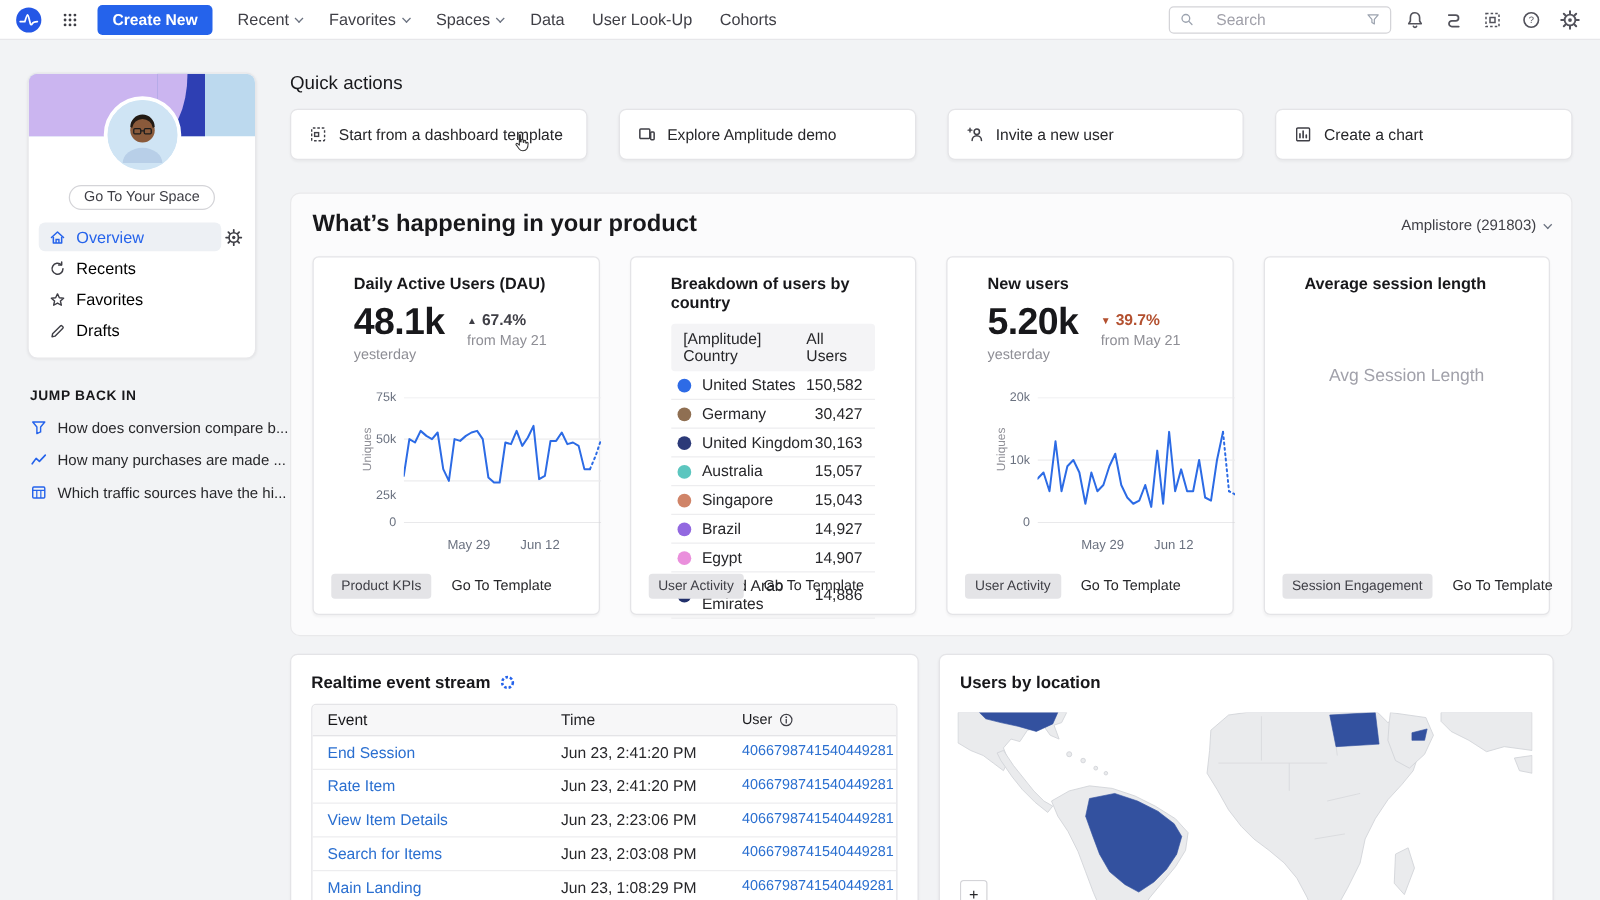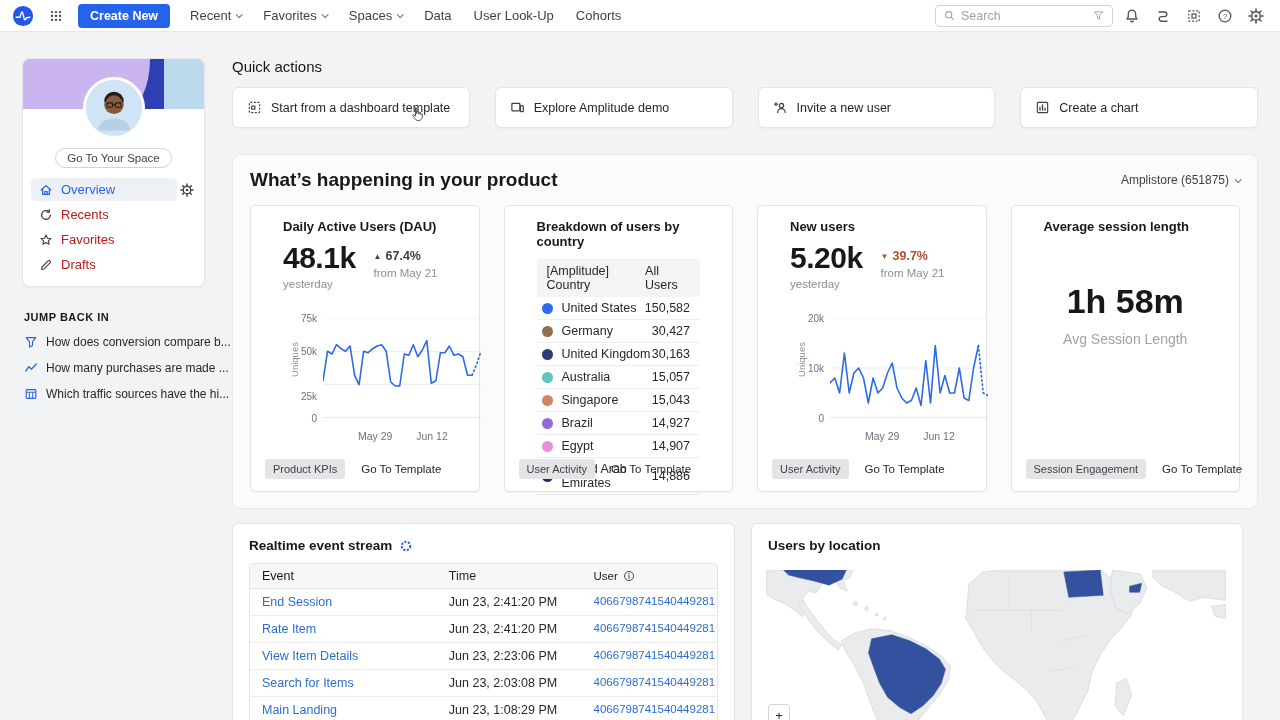--- a/index.html
+++ b/index.html
@@ -10,38 +10,38 @@
   .navbar{height:32px;background:#fff;border-bottom:1px solid #e7e7ea;display:flex;align-items:center;padding:0 12px;gap:10px}
   .logo svg{width:22px;height:22px}
   .icon-btn{width:24px;height:24px;display:flex;align-items:center;justify-content:center;color:#52525b;cursor:pointer}
   .icon-btn svg{width:16px;height:16px}
   .apps-btn svg{width:14px;height:14px;color:#3f3f46}
   .create-btn{background:#2563eb;color:#fff;font-size:12.5px;font-weight:bold;border:none;border-radius:4px;padding:5px 12px;font-family:inherit;cursor:pointer}
   .nav-menu{display:flex;align-items:center;gap:22px;margin-left:10px;font-size:13px;color:#3f3f46}
   .nav-item{display:flex;align-items:center;gap:5px;cursor:pointer;white-space:nowrap}
   .caret{width:5px;height:5px;border-right:1.4px solid #6b7280;border-bottom:1.4px solid #6b7280;transform:rotate(45deg) translateY(-1px);display:inline-block}
   .nav-right{margin-left:auto;display:flex;align-items:center;gap:7px}
-  .search-box{display:flex;align-items:center;width:178px;height:22px;border:1px solid #d4d4d8;border-radius:4px;padding:0 7px;gap:5px;background:#fff;color:#9ca3af}
+  .search-box{display:flex;align-items:center;width:178px;height:22px;border:1px solid #d4d4d8;border-radius:4px;padding:0 7px;gap:17px;background:#fff;color:#9ca3af}
   .search-box input{border:none;outline:none;flex:1;font-size:12.5px;font-family:inherit;color:#3f3f46;min-width:0;background:transparent}
   .search-box input::placeholder{color:#a1a1aa}
   .search-box svg{width:13px;height:13px;flex:none}
   
   .layout{display:flex;padding:26px 22px 0;gap:27px}
   .sidebar{width:183px;flex:none}
   .profile-card{background:#fff;border:1px solid #e7e7ea;border-radius:8px;box-shadow:0 1px 2px rgba(0,0,0,.05);overflow:hidden;padding-bottom:8px}
   .banner{height:50px;position:relative;background:#bcd9ee}
   .banner-navy{position:absolute;left:57%;top:0;bottom:0;width:21%;background:#2e3fb3}
   .banner-purple{position:absolute;left:0;top:0;bottom:0;width:57%;background:#cbb5f0}
   .banner-purple:after{content:"";position:absolute;left:100%;top:0;width:24px;height:100%;background:#cbb5f0;border-radius:0 0 100% 0}
   .avatar-wrap{display:flex;justify-content:center;margin-top:-32px;position:relative;z-index:2}
   .avatar{width:62px;height:62px;border-radius:50%;border:3px solid #fff;overflow:hidden;background:#cfe4f4}
   .space-btn{display:block;margin:9px auto 10px;font-size:11.5px;color:#3f3f46;background:#fff;border:1px solid #d4d4d8;border-radius:10px;padding:3px 11px;font-family:inherit;cursor:pointer}
   .side-menu{padding:0 8px}
   .side-row{display:flex;align-items:center;gap:3px;margin:2px 0}
-  .side-pill{flex:1;display:flex;align-items:center;gap:8px;padding:4px 8px;border-radius:5px;font-size:13px;color:#b91c1c;cursor:pointer}
+  .side-pill{flex:1;display:flex;align-items:center;gap:8px;padding:4px 8px;border-radius:5px;font-size:13px;color:#000000;cursor:pointer}
   .side-ic{display:flex;color:#3f3f46}
   .side-ic svg{width:14px;height:14px}
   .side-row.active .side-pill{background:#edf0f4;color:#2563eb}
   .side-row.active .side-ic{color:#2563eb}
   .side-gear{color:#3f3f46;cursor:pointer;flex:none;margin-right:2px;display:flex}
   .side-gear svg{width:14px;height:14px}
   .jump{margin-top:24px;padding:0 2px}
   .jump-title{font-size:11px;font-weight:bold;letter-spacing:.5px;color:#18181b}
   .jump-item{display:flex;align-items:center;gap:8px;margin-top:12px;font-size:12px;color:#27272a;cursor:pointer;white-space:nowrap}
   .jump-item .j-ic{display:flex;color:#2563eb;flex:none}
@@ -358,21 +358,21 @@
             </svg>
           </span>
           <span>Create a chart</span>
         </div>
       </div>
 
     <section class="panel">
       <div class="panel-head">
         <div class="panel-title">What’s happening in your product</div>
         <div class="project-selector">
-          <span>Amplistore (651875)</span>
+          <span>Amplistore (291803)</span>
           <span class="caret"></span>
         </div>
       </div>
       <div class="cards-row">
 
         <div class="kpi-card">
           <div class="card-title">Daily Active Users (DAU)</div>
           <div class="kpi-head">
             <div class="kpi-col">
               <span class="kpi-value">48.1k</span>
@@ -511,21 +511,20 @@
             </div>
           <div class="card-footer">
             <span class="pill">User Activity</span>
             <span class="tmpl-link">Go To Template</span>
           </div>
         </div>
 
         <div class="kpi-card">
           <div class="card-title">Average session length</div>
           <div class="big-center">
-            <div class="big-value">1h 58m</div>
             <div class="big-cap">Avg Session Length</div>
           </div>
           <div class="card-footer">
             <span class="pill">Session Engagement</span>
             <span class="tmpl-link">Go To Template</span>
           </div>
         </div>
       </div>
     </section>
 

